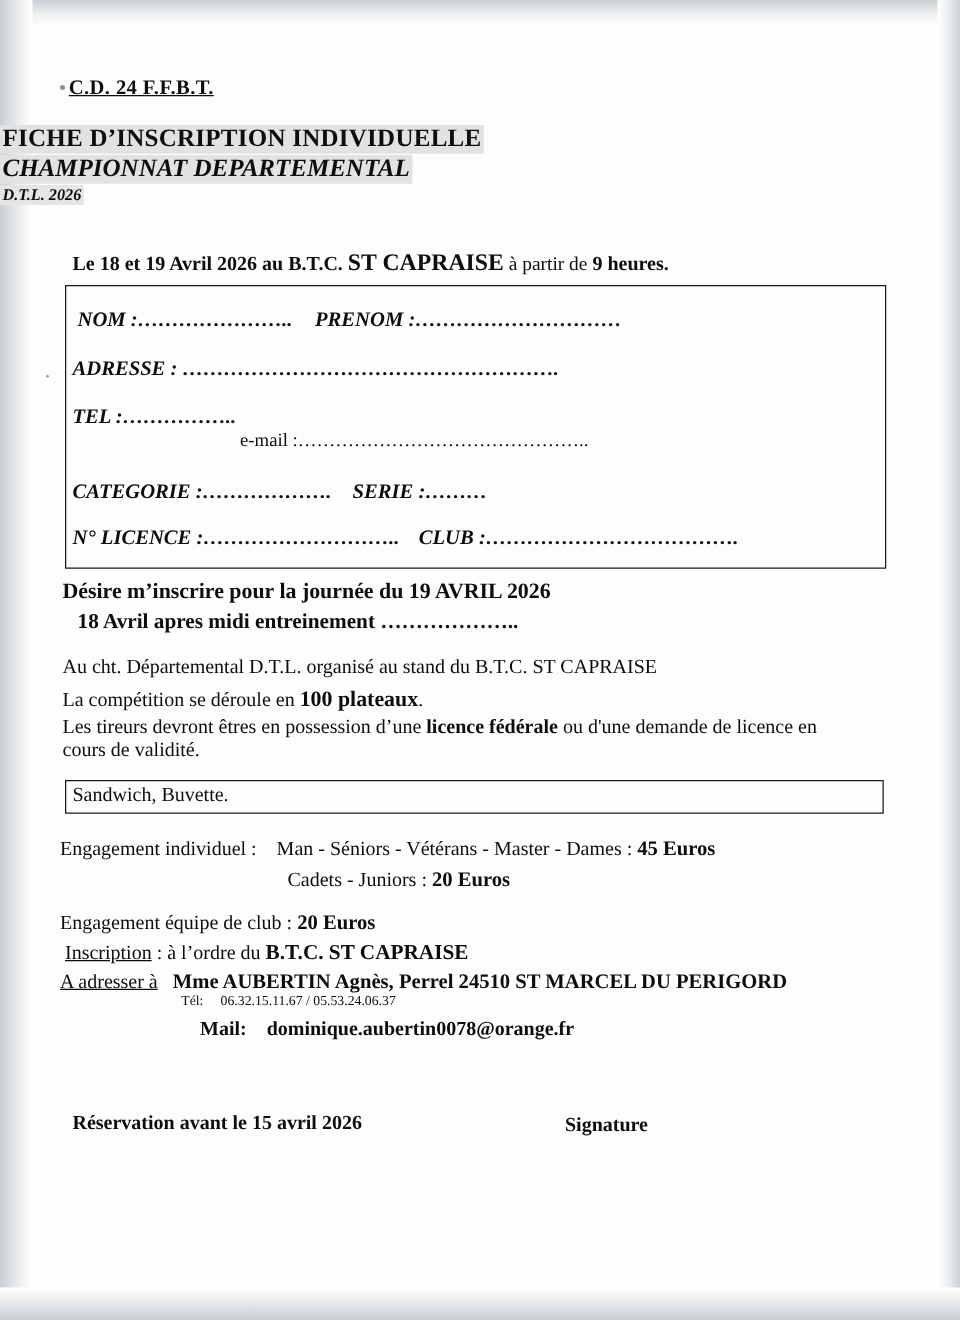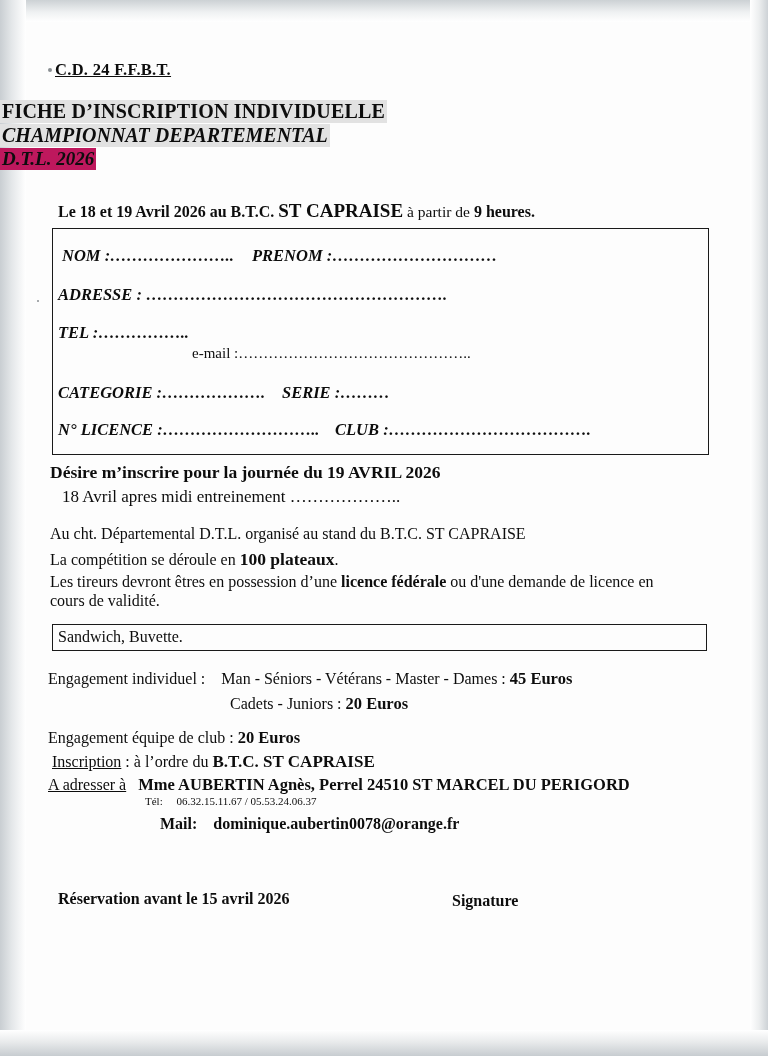--- a/index.html
+++ b/index.html
@@ -91,22 +91,22 @@
     font-style: italic;
     font-size: 20px;
     background: #e2e2e2;
     display: inline-block;
     padding: 0 2px;
     margin-top: 1px;
   }
   .t3 {
     font-weight: bold;
     font-style: italic;
-    font-size: 19px;
-    background: #be185d;
+    font-size: 13px;
+    background: #e5e5e5;
     display: inline-block;
     padding: 0 2px;
     margin-top: 1px;
   }
   .line-date {
     position: absolute;
     left: 58px; top: 200px;
     font-size: 16px;
     font-weight: bold;
   }
@@ -145,21 +145,21 @@
   .desire {
     position: absolute;
     left: 50px; top: 462px;
     font-size: 17.5px;
     font-weight: bold;
   }
   .desire2 {
     position: absolute;
     left: 62px; top: 487px;
     font-size: 17px;
-    font-weight: normal;
+    font-weight: bold;
   }
 
   .p1 { position: absolute; left: 50px; top: 525px; font-size: 16px; }
   .p2 { position: absolute; left: 50px; top: 549px; font-size: 16px; }
   .p2 b { font-size: 17.5px; }
   .p3 { position: absolute; left: 50px; top: 573px; font-size: 16px; }
   .p4 { position: absolute; left: 50px; top: 592px; font-size: 16px; }
 
   .sandwich-box {
     position: absolute;

